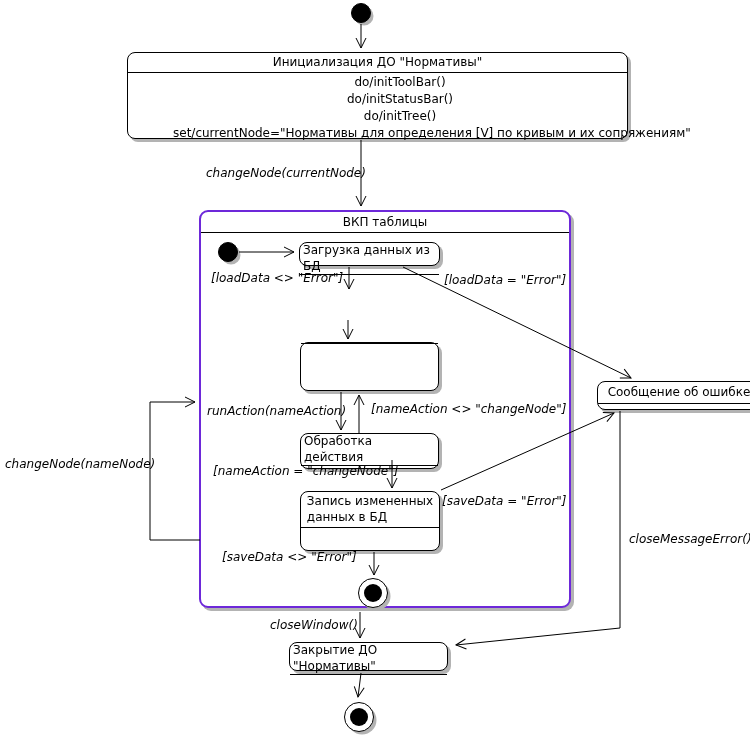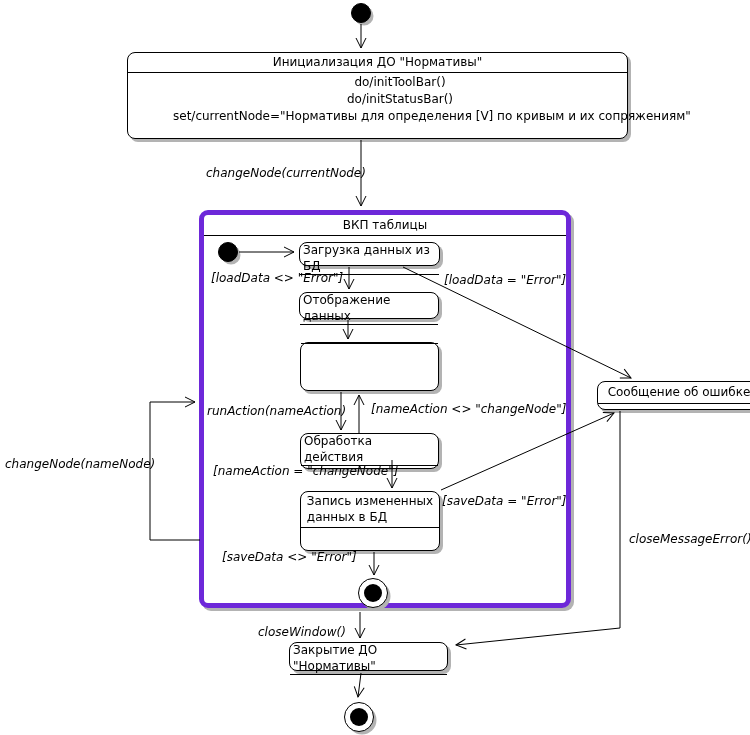--- a/index.html
+++ b/index.html
@@ -14,21 +14,21 @@
     box-shadow:3px 3px 0 #b3b3b3;display:flex;flex-direction:column;box-sizing:border-box;
   }
   .state .name{
     flex:1;display:flex;align-items:center;justify-content:center;text-align:left;
     white-space:pre-line;line-height:1.3;padding:0 3px;
   }
   .state .tail{border-top:1px solid #000;}
   
   .composite{
     position:absolute;left:199px;top:210px;width:372px;height:398px;
-    background:#fff;border:5px solid #6d28d9;border-radius:9px;
+    background:#fff;border:2px solid #6d28d9;border-radius:9px;
     box-shadow:3px 3px 0 #b3b3b3;box-sizing:border-box;
   }
   .composite .header{
     height:20px;line-height:20px;text-align:center;border-bottom:1px solid #000;
   }
   
   .init-state{
     position:absolute;left:127px;top:52px;width:501px;height:87px;
     background:#fff;border:1px solid #000;border-radius:8px;
     box-shadow:3px 3px 0 #b3b3b3;box-sizing:border-box;
@@ -42,37 +42,34 @@
 </head>
 <body>
 
 <div class="diagram">
 
   <div class="init-state">
     <div class="title">Инициализация ДО "Нормативы"</div>
     <div class="acts">
       <div>do/initToolBar()</div>
       <div>do/initStatusBar()</div>
+      <div>do/initTree()</div>
       <div>set/currentNode="Нормативы для определения [V] по кривым и их сопряжениям"</div>
     </div>
   </div>
 
   <div class="composite">
     <div class="header">ВКП таблицы</div>
   </div>
 
   <div class="state" style="left:299px;top:242px;width:141px;height:24px;">
     <div class="name">Загрузка данных из БД</div>
     <div class="tail" style="height:4px;"></div>
   </div>
 
-  <div class="state" style="left:299px;top:292px;width:140px;height:27px;">
-    <div class="name">Отображение данных</div>
-    <div class="tail" style="height:5px;"></div>
-  </div>
 
   <div class="state" style="left:300px;top:342px;width:139px;height:49px;">
     <div class="tail" style="height:10px;"></div>
   </div>
 
   <div class="state" style="left:300px;top:433px;width:139px;height:36px;">
     <div class="name">Обработка действия</div>
     <div class="tail" style="height:5px;"></div>
   </div>
 
@@ -95,21 +92,21 @@
   <div class="lbl" style="left:206px;top:166px;">changeNode(currentNode)</div>
   <div class="lbl" style="left:211px;top:271px;">[loadData &lt;&gt; "Error"]</div>
   <div class="lbl" style="left:444px;top:273px;">[loadData = "Error"]</div>
   <div class="lbl" style="left:207px;top:404px;">runAction(nameAction)</div>
   <div class="lbl" style="left:371px;top:402px;">[nameAction &lt;&gt; "changeNode"]</div>
   <div class="lbl" style="left:213px;top:464px;">[nameAction = "changeNode"]</div>
   <div class="lbl" style="left:442px;top:494px;">[saveData = "Error"]</div>
   <div class="lbl" style="left:222px;top:550px;">[saveData &lt;&gt; "Error"]</div>
   <div class="lbl" style="left:5px;top:457px;">changeNode(nameNode)</div>
   <div class="lbl" style="left:629px;top:532px;">closeMessageError()</div>
-  <div class="lbl" style="left:258px;top:618px;margin-top:7px;">closeWindow()</div>
+  <div class="lbl" style="left:270px;top:618px;">closeWindow()</div>
 
   <svg class="edges" width="750" height="735" viewBox="0 0 750 735">
     <defs>
       <marker id="arr" markerUnits="userSpaceOnUse" markerWidth="22" markerHeight="16" viewBox="-11 -8 22 16" refX="0" refY="0" orient="auto">
         <path d="M-10,-5 L0,0 L-10,5" fill="none" stroke="#000" stroke-width="1"></path>
       </marker>
     </defs>
 
     <circle cx="364" cy="16" r="9.5" fill="#b3b3b3" stroke="none"></circle>
     <circle cx="361" cy="13" r="9.5" fill="#000" stroke="#000"></circle>

